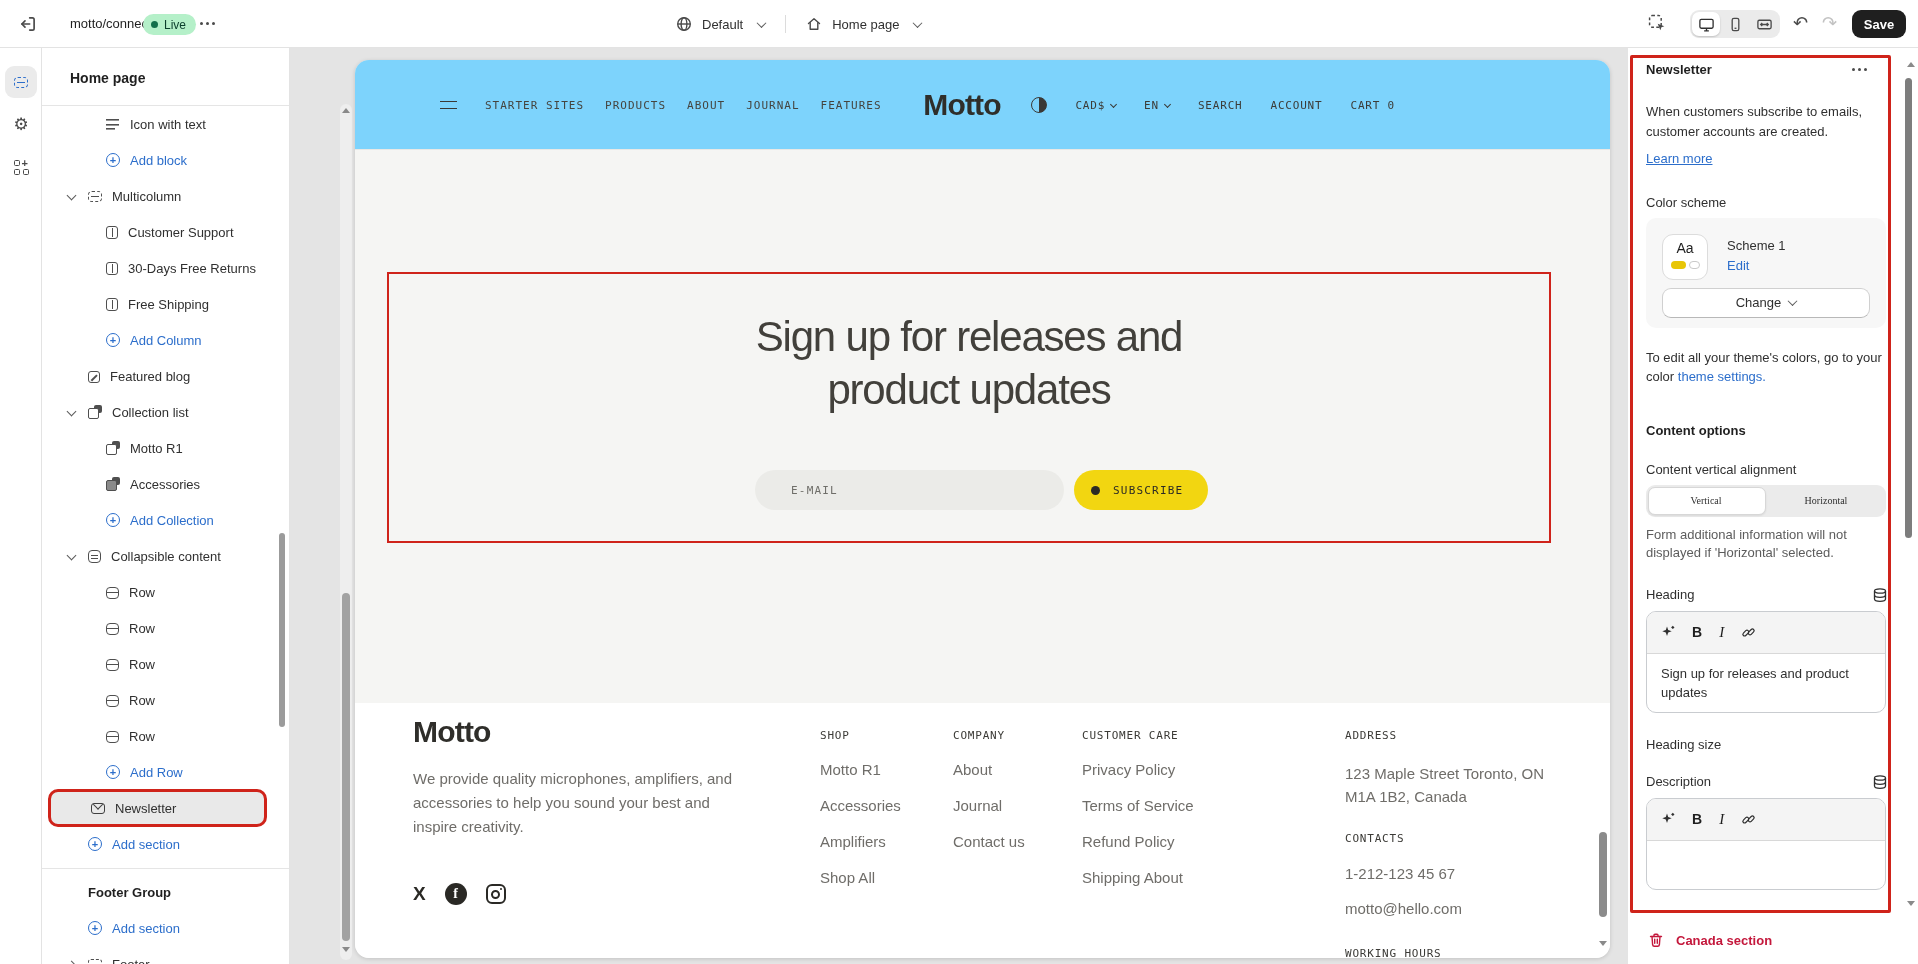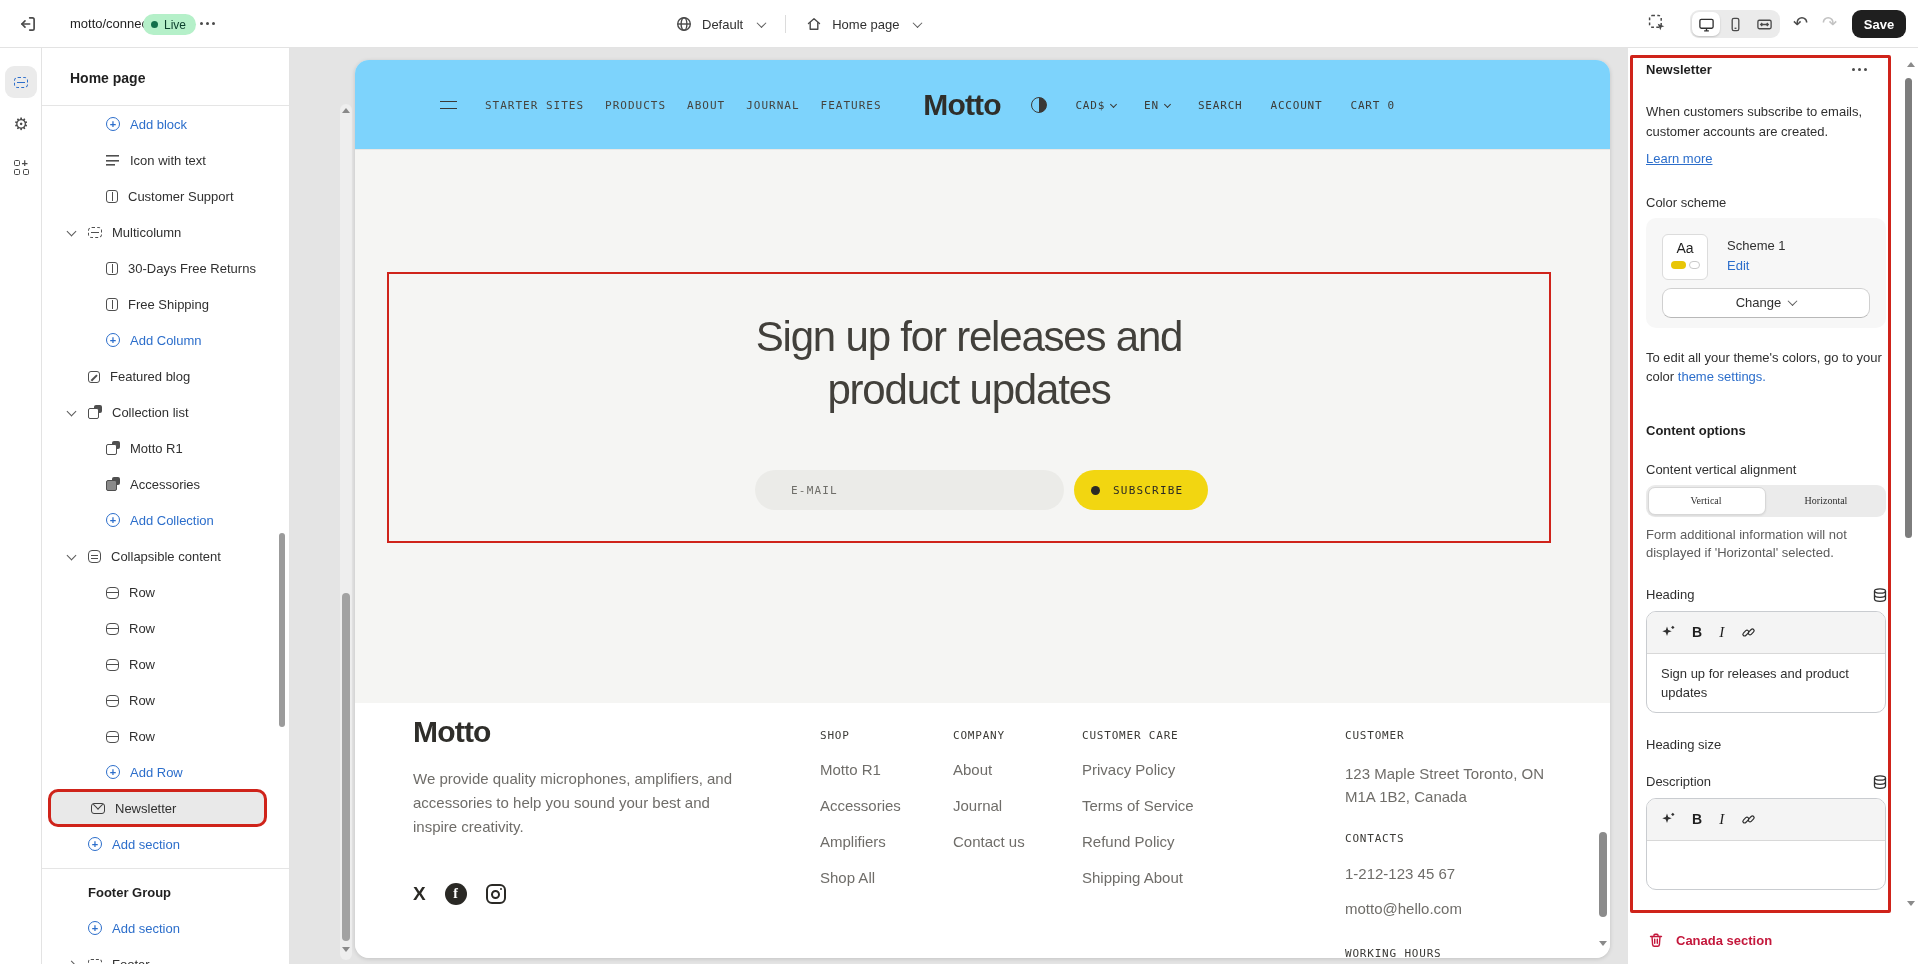--- a/index.html
+++ b/index.html
@@ -134,21 +134,21 @@
   .p-frame{position:absolute;left:2px;top:7px;width:261px;height:858px;border:3px solid var(--selection-red);border-radius:2px;pointer-events:none;}
   .p-title{position:absolute;left:18px;top:14px;font-size:13px;font-weight:700;color:#1f1f1f;}
   .p-dots{position:absolute;left:224px;top:20px;}
   .p-flow{position:absolute;left:18px;top:54px;width:242px;}
   .p-info{font-size:13px;line-height:19.5px;color:#303030;}
   .p-link{color:var(--link-blue);text-decoration:underline;font-size:13px;line-height:19.5px;display:inline-block;margin-top:8px;cursor:pointer;}
   .p-link.nound{text-decoration:none;}
   .p-label{font-size:13px;color:#303030;}
   .mt-cs{margin-top:26px;}
   .scheme-card{margin-top:8px;width:240px;height:110px;background:#f7f7f7;border-radius:10px;position:relative;}
-  .scheme-tile{position:absolute;left:16px;top:16px;width:46px;height:46px;background:#fff;border:1px solid #dcdcdc;border-radius:6px;text-align:center;}
+  .scheme-tile{position:absolute;left:16px;top:16px;width:46px;height:46px;background:#fff;border:1px solid #dcdcdc;border-radius:11px;text-align:center;}
   .scheme-tile .aa{font-size:14px;color:#1f1f1f;line-height:24px;display:block;margin-top:1px;}
   .scheme-tile .pills{display:flex;gap:3px;justify-content:center;margin-top:1px;}
   .pill-y{width:15px;height:8px;border-radius:4px;background:#e8c607;}
   .pill-w{width:11px;height:8px;border-radius:4px;background:#fff;border:1px solid #c9c9c9;}
   .scheme-name{position:absolute;left:81px;top:20px;font-size:13px;color:#303030;}
   .scheme-edit{position:absolute;left:81px;top:40px;font-size:13px;color:var(--link-blue);cursor:pointer;}
   .change-btn{position:absolute;left:16px;top:70px;width:208px;height:30px;background:#fff;border:1px solid #d0d0d0;border-bottom-color:#b8b8b8;border-radius:9px;display:flex;align-items:center;justify-content:center;gap:8px;font-size:13px;color:#303030;cursor:pointer;}
   .p-note{font-size:13px;line-height:18.5px;color:#5c5c5c;margin-top:9px;}
   .p-h2{font-size:13px;font-weight:700;color:#1f1f1f;margin-top:36px;}
   .seg{margin-top:8px;width:240px;height:32px;background:#ebebeb;border-radius:9px;position:relative;display:flex;}
@@ -254,36 +254,36 @@
           <i></i>
           <i></i>
           <b>+</b>
         </span>
     </span>
   </nav>
 
   <aside class="sidebar">
     <div class="sb-title">Home page</div>
     <div id="section-tree">
+        <div class="trow lvl2">
+          <span class="tic ic-text-lines"></span>
+          <span class="tlabel">Icon with text</span>
+        </div>
         <div class="trow lvl2 add">
           <span class="tic ic-plus"></span>
           <span class="tlabel">Add block</span>
-        </div>
-        <div class="trow lvl2">
-          <span class="tic ic-text-lines"></span>
-          <span class="tlabel">Icon with text</span>
-        </div>
-        <div class="trow lvl2">
-          <span class="tic ic-column"></span>
-          <span class="tlabel">Customer Support</span>
         </div>
         <div class="trow lvl1">
           <span class="chev down"></span>
           <span class="tic ic-multicolumn"></span>
           <span class="tlabel">Multicolumn</span>
+        </div>
+        <div class="trow lvl2">
+          <span class="tic ic-column"></span>
+          <span class="tlabel">Customer Support</span>
         </div>
         <div class="trow lvl2">
           <span class="tic ic-column"></span>
           <span class="tlabel">30-Days Free Returns</span>
         </div>
         <div class="trow lvl2">
           <span class="tic ic-column"></span>
           <span class="tlabel">Free Shipping</span>
         </div>
         <div class="trow lvl2 add">
@@ -426,21 +426,21 @@
             </div>
             <div class="f-col" style="left: 727px;">
               <span class="fh mono">CUSTOMER CARE</span>
               <span class="fl">Privacy Policy</span>
               <span class="fl">Terms of Service</span>
               <span class="fl">Refund Policy</span>
               <span class="fl">Shipping About</span>
             </div>
           </div>
         <div class="f-addr">
-          <span class="fh mono">CUSTOMER</span>
+          <span class="fh mono">ADDRESS</span>
           <p>123 Maple Street Toronto, ON M1A 1B2, Canada</p>
           <span class="fh mono">CONTACTS</span>
           <span class="fl">1-212-123 45 67</span>
           <span class="fl">motto@hello.com</span>
           <span class="fh mono wh">WORKING HOURS</span>
         </div>
       </div>
 
       <div class="inner-scroll"></div>
       <span class="inner-arrow arrow-down"></span>

